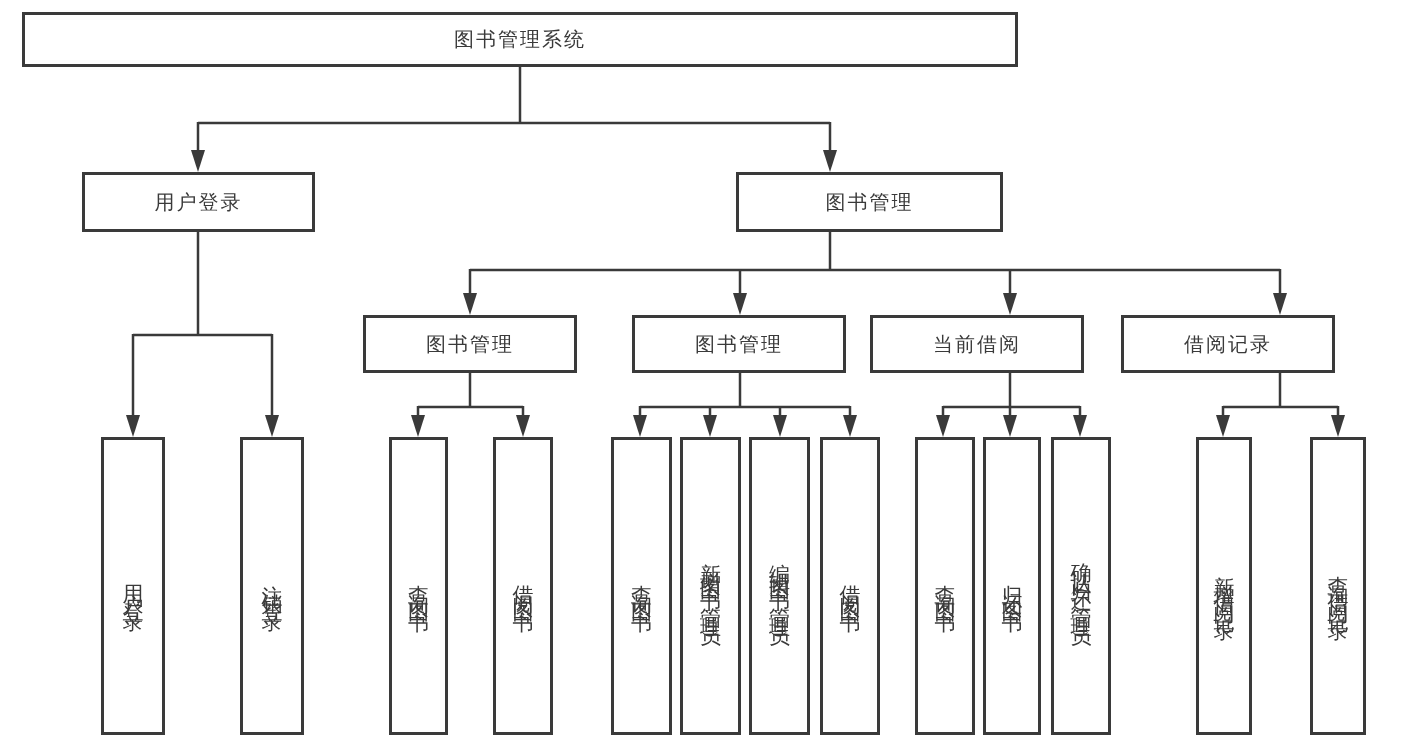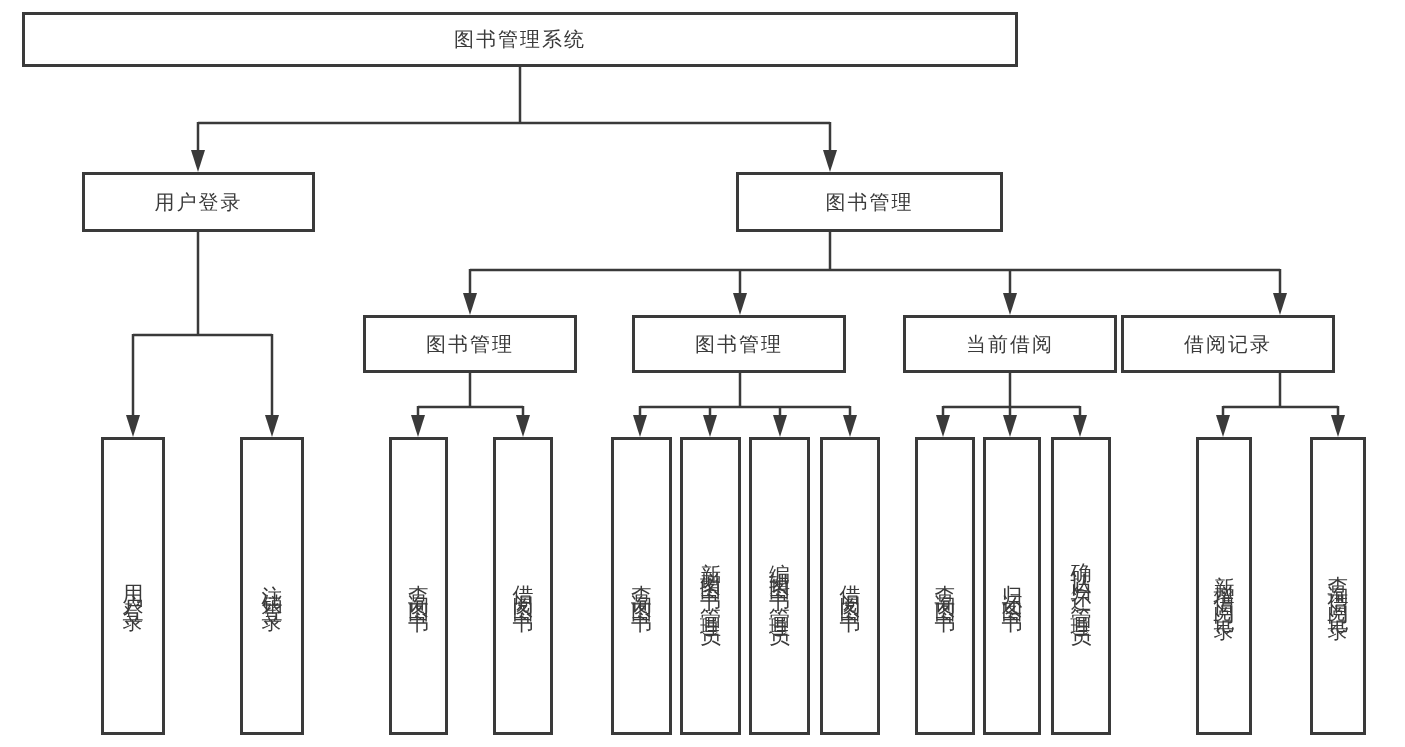--- a/index.html
+++ b/index.html
@@ -137,21 +137,21 @@
   <div class="node l2-box" style="left:736px; width:267px;">
     <span class="lbl">图书管理</span>
   </div>
 
   <div class="node l3-box" style="left:363px;">
     <span class="lbl">图书管理</span>
   </div>
   <div class="node l3-box" style="left:632px;">
     <span class="lbl">图书管理</span>
   </div>
-  <div class="node l3-box" style="left:903px;">
+  <div class="node l3-box" style="left:870px;">
     <span class="lbl">当前借阅</span>
   </div>
   <div class="node l3-box" style="left:1121px;">
     <span class="lbl">借阅记录</span>
   </div>
 
   <div class="node leaf" style="left:101px; width:64px;">
     <span class="lbl">用户登录</span>
   </div>
   <div class="node leaf" style="left:240px; width:64px;">

